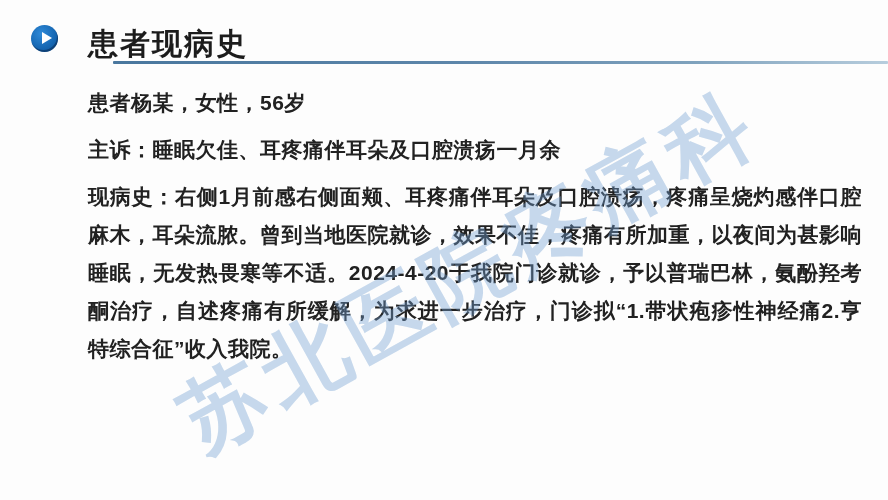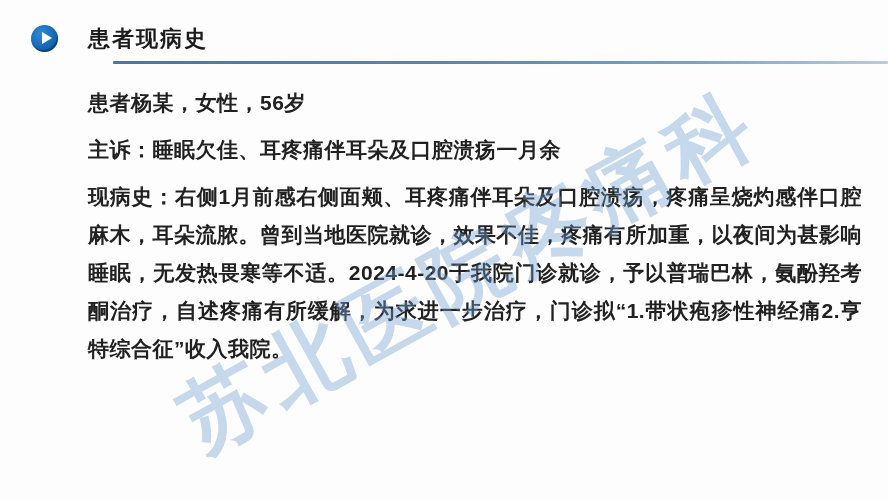--- a/index.html
+++ b/index.html
@@ -35,21 +35,21 @@
     position: absolute;
     left: 11px; top: 7px;
     width: 0; height: 0;
     border-top: 6.5px solid transparent;
     border-bottom: 6.5px solid transparent;
     border-left: 10px solid #ffffff;
   }
   .slide-title {
     position: absolute;
     left: 88px; top: 24px;
-    font-size: 22px;
+    font-size: 30px;
     font-weight: 700;
     letter-spacing: 2px;
     color: #1c1c1c;
   }
   .title-underline {
     position: absolute;
     left: 113px; top: 61px;
     width: 775px;
     height: 3px;
     background: linear-gradient(to right, #49779e 0%, #5d86aa 45%, #7fa2bd 75%, #b7cddd 100%);

